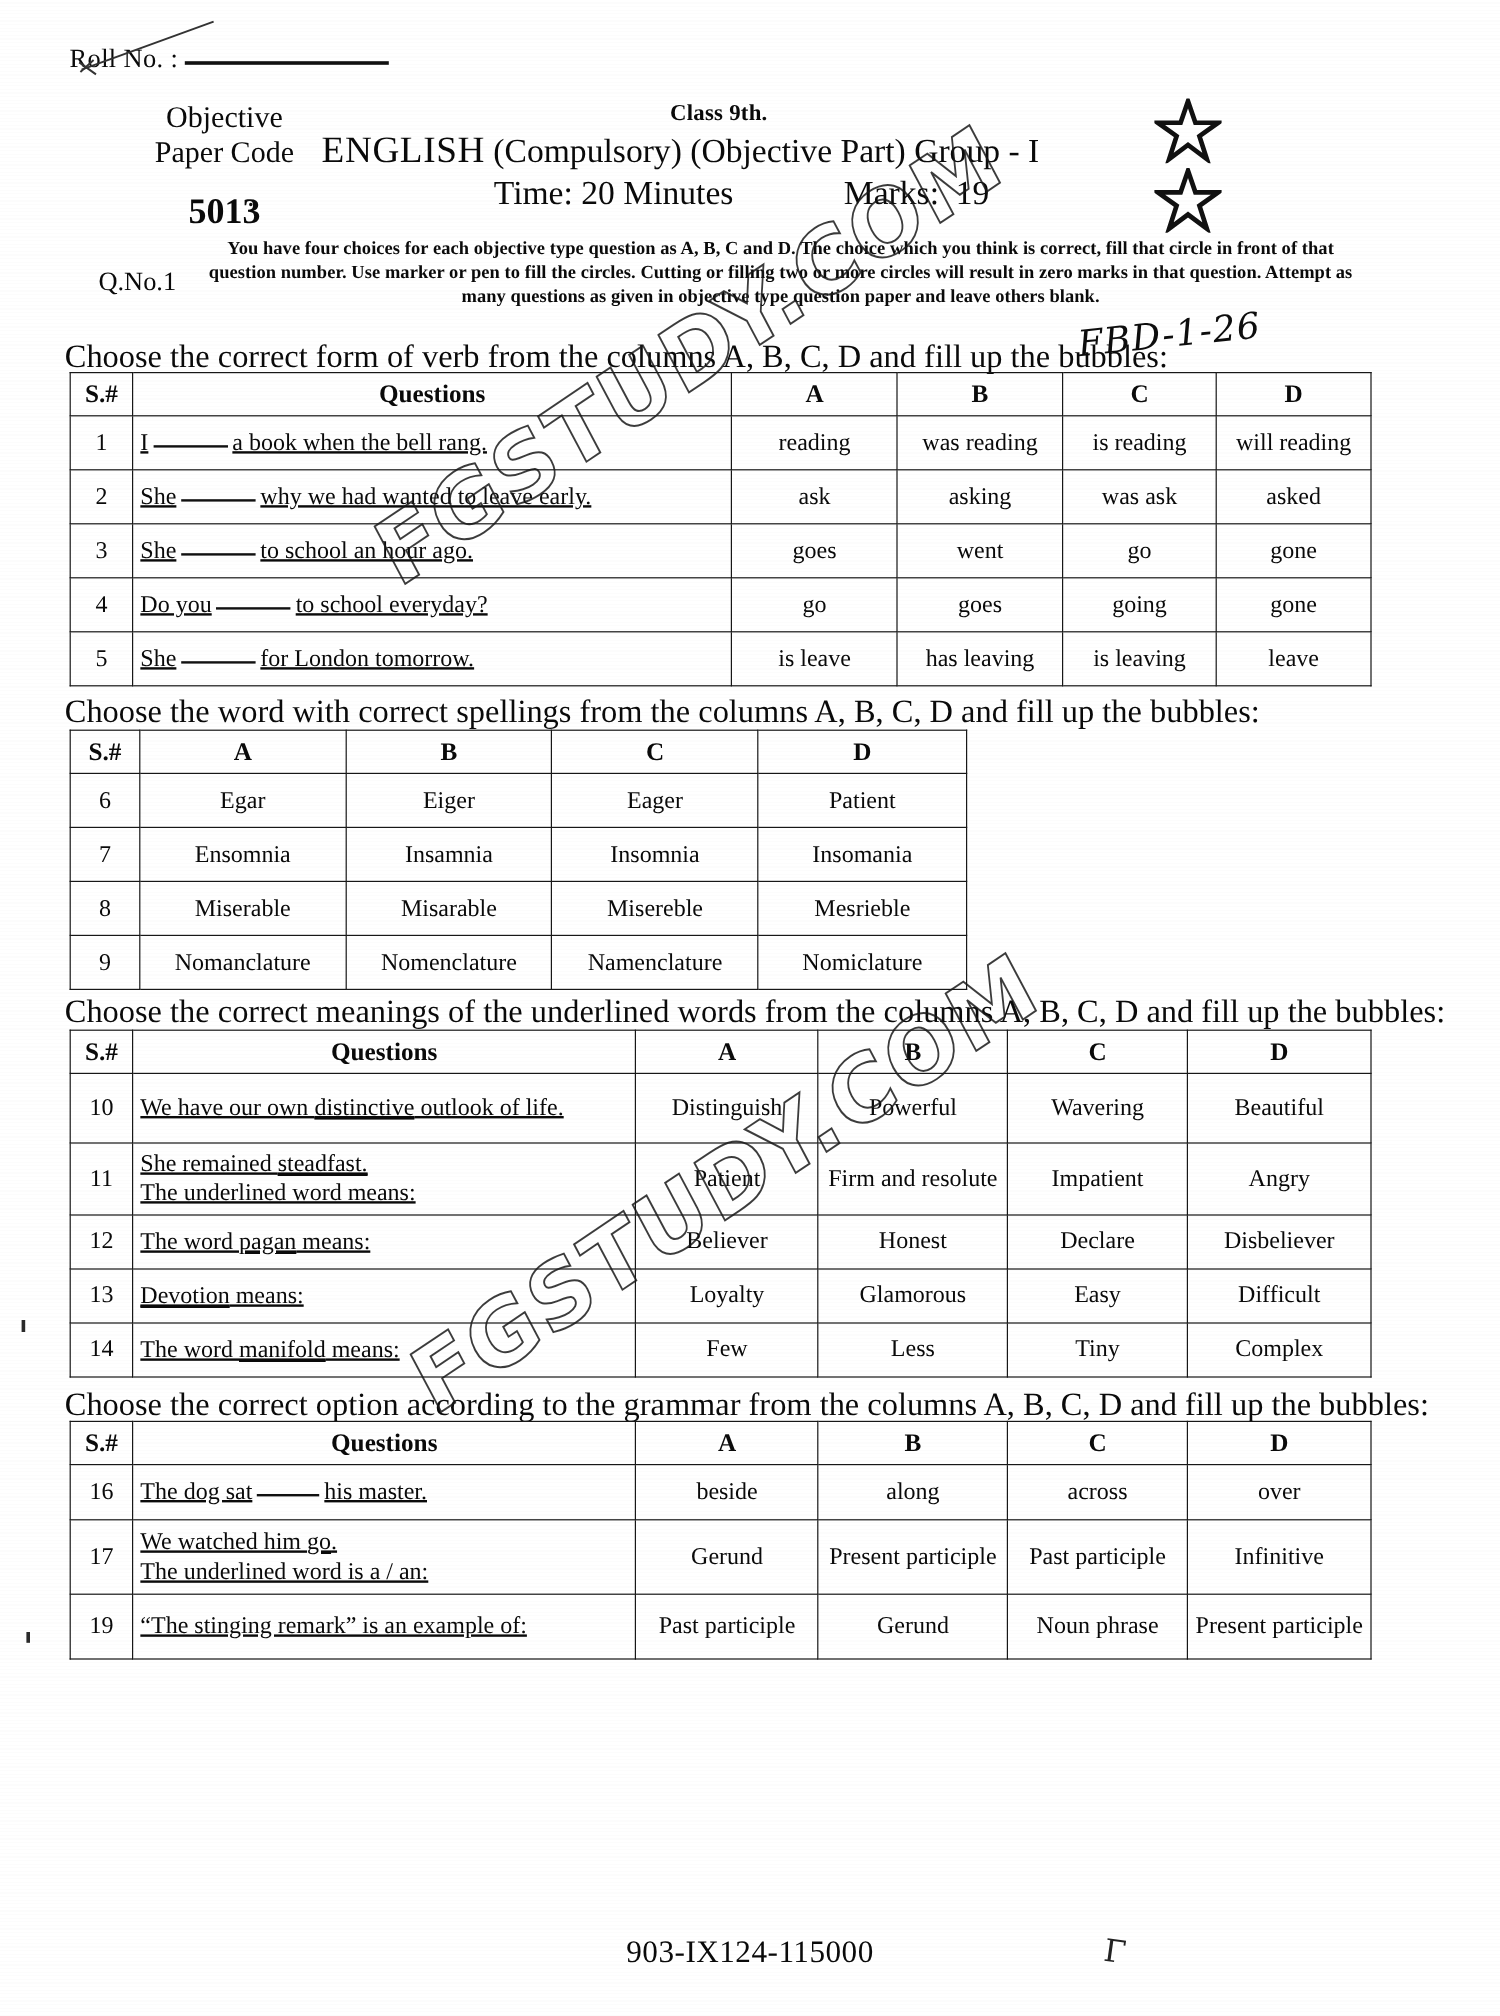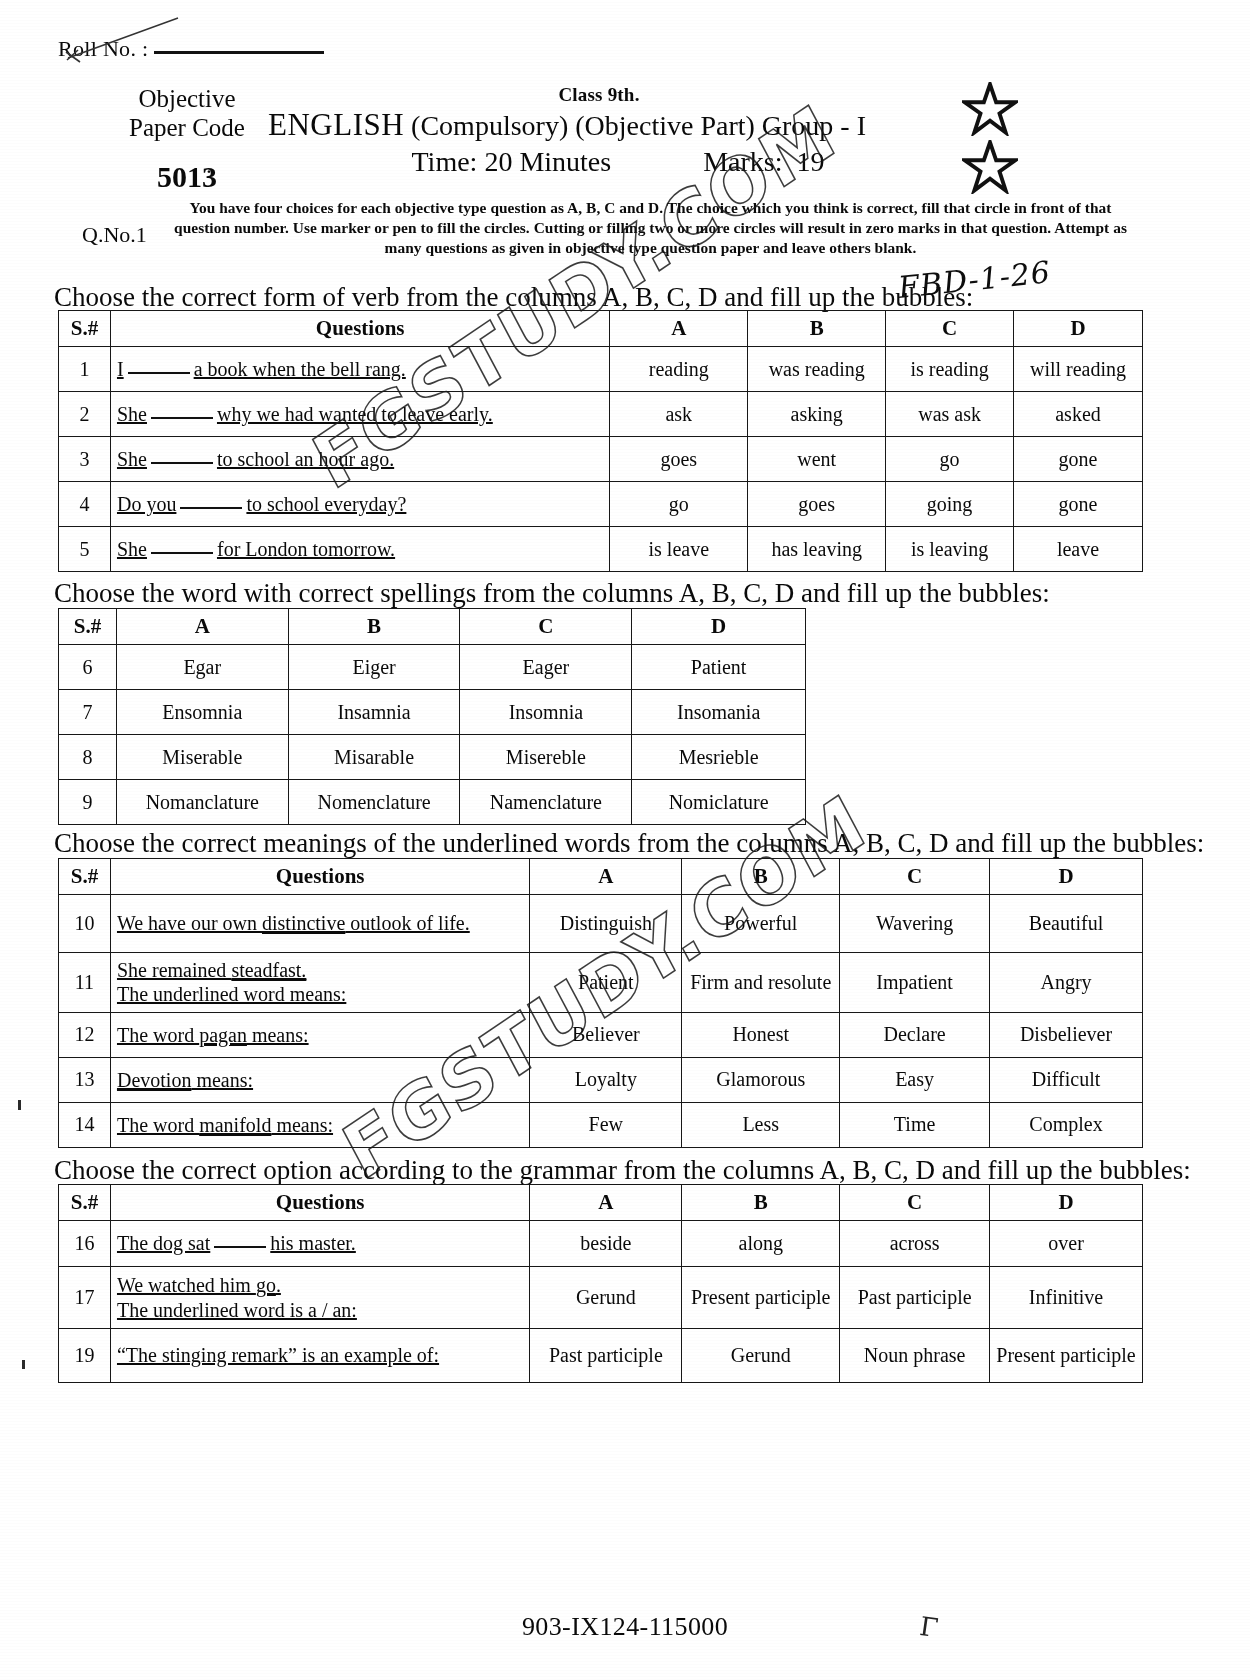--- a/index.html
+++ b/index.html
@@ -342,21 +342,21 @@
       <td class="opt">Loyalty</td>
       <td class="opt">Glamorous</td>
       <td class="opt">Easy</td>
       <td class="opt">Difficult</td>
     </tr>
     <tr style="height:45px">
       <td class="sn">14</td>
       <td class="qtext"><span>The word </span><u class="ul">manifold</u><span> means:</span></td>
       <td class="opt">Few</td>
       <td class="opt">Less</td>
-      <td class="opt">Time</td>
+      <td class="opt">Tiny</td>
       <td class="opt">Complex</td>
     </tr>
   </tbody>
     </table>
 
   <div class="prompt" style="top:1155px;">Choose the correct option according to the grammar from the columns A, B, C, D and fill up the bubbles:</div>
 
   <table class="q" style="left:58px; top:1184px; width:1085px;">
     <colgroup>
         <col style="width:52px">

